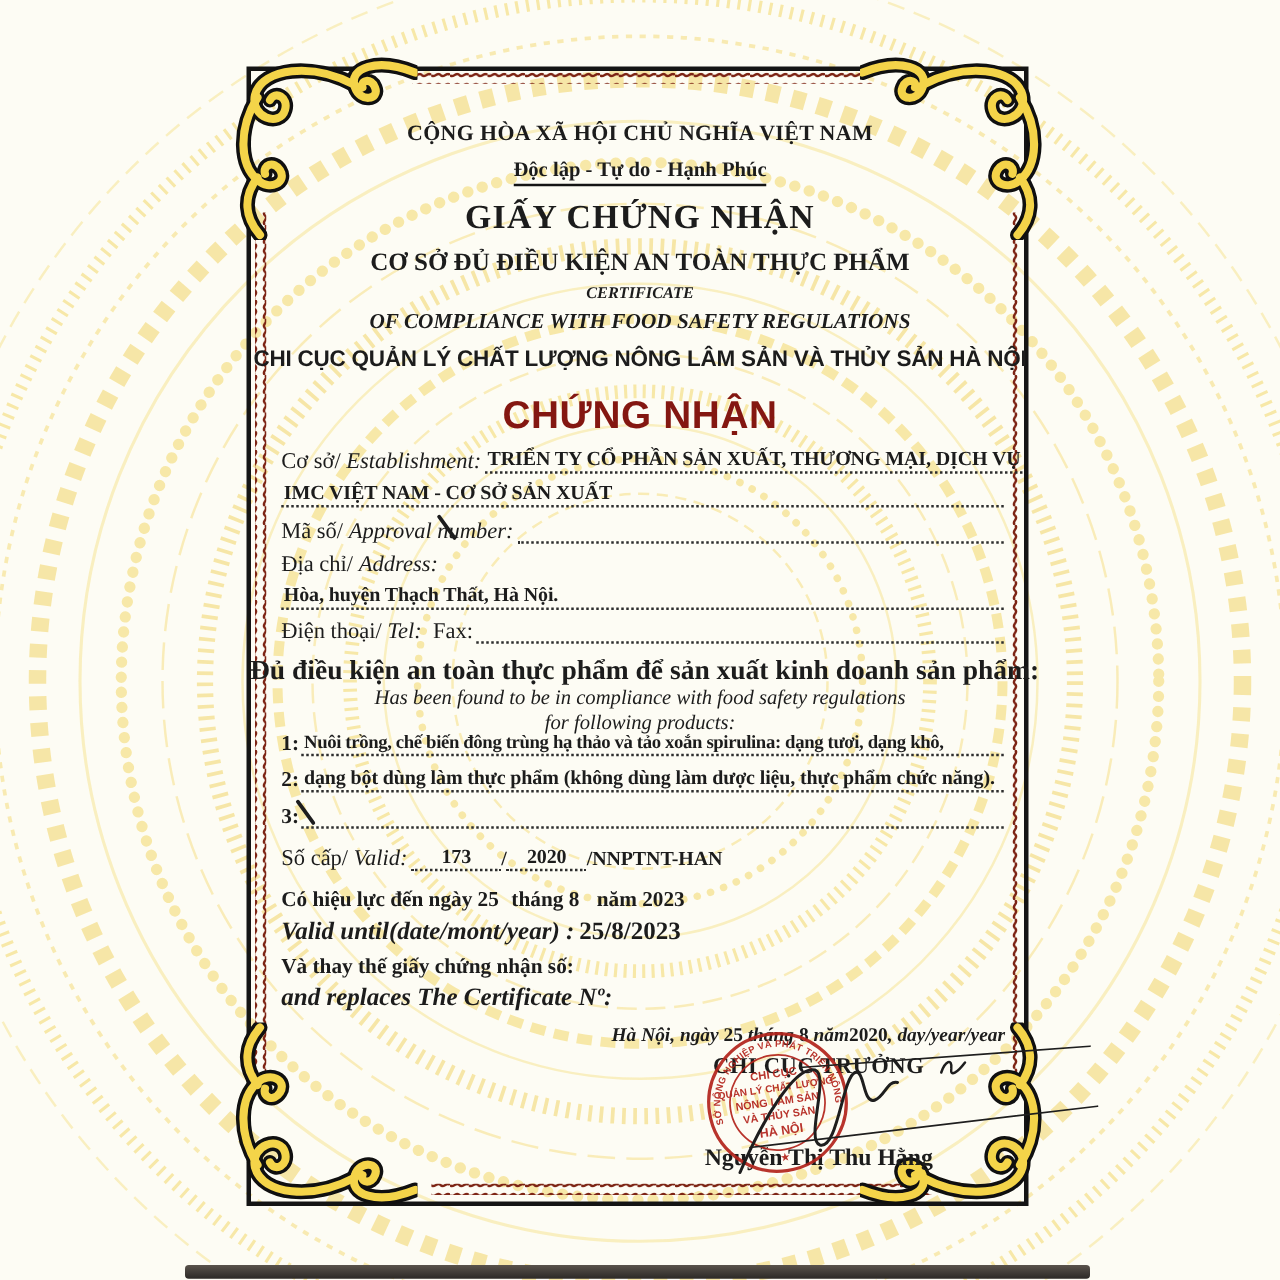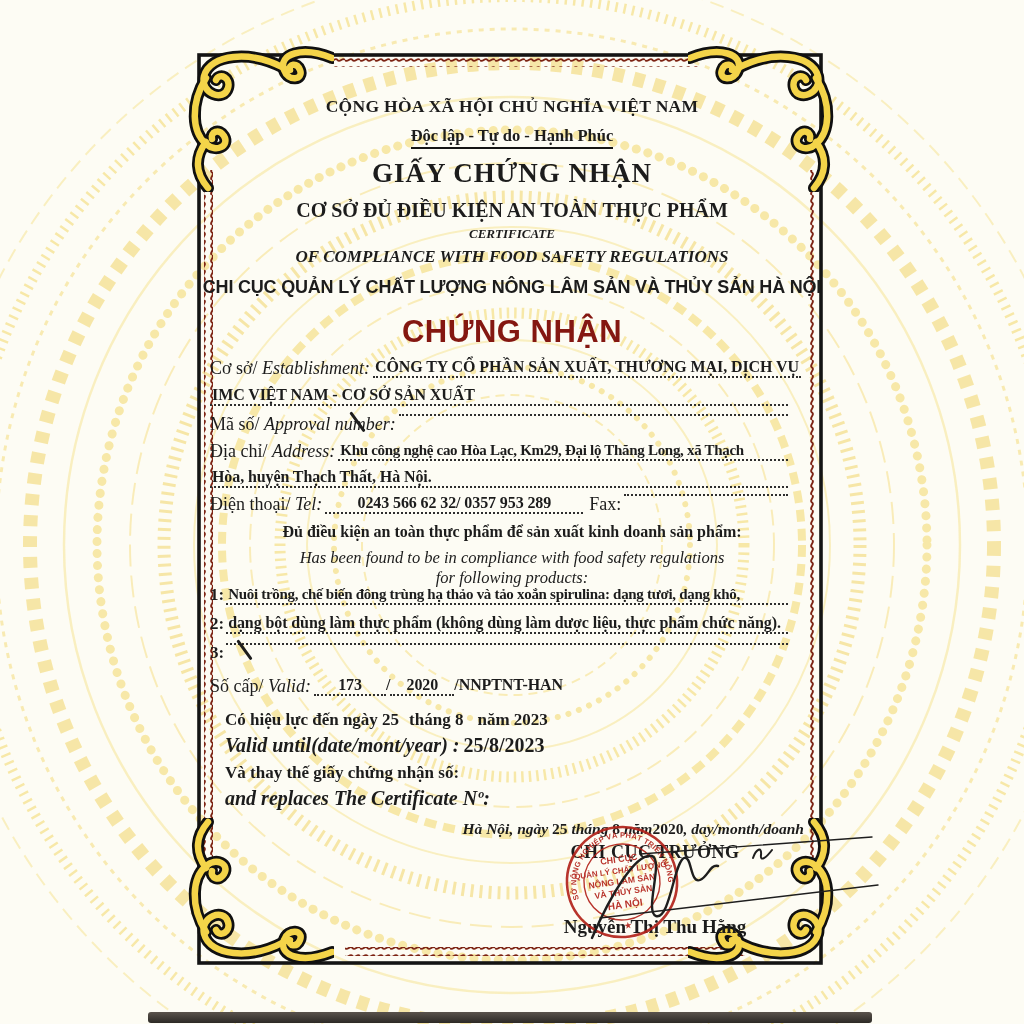--- a/index.html
+++ b/index.html
@@ -15,30 +15,30 @@
   .nation{top:96px;font-size:17.5px;font-weight:bold;letter-spacing:.3px;}
   .motto{top:126px;font-size:16.5px;font-weight:bold;}
   .motto span{border-bottom:2px solid #141414;padding-bottom:2px;}
   .gtitle{top:158px;font-size:27px;font-weight:bold;letter-spacing:1px;}
   .sub-vi{top:199px;font-size:20px;font-weight:bold;}
   .cert-en{top:226px;font-size:13px;font-weight:bold;font-style:italic;}
   .cert-en2{top:247px;font-size:17px;font-weight:bold;font-style:italic;}
   .authority{top:277px;font-size:18px;font-weight:bold;font-family:"Liberation Sans","DejaVu Sans",sans-serif;letter-spacing:-0.2px;}
   .certify{top:314px;font-size:31px;font-weight:bold;font-family:"Liberation Sans","DejaVu Sans",sans-serif;color:#841711;letter-spacing:.5px;}
   
-  .srow{position:absolute;left:210px;width:578px;display:flex;align-items:flex-start;}
+  .srow{position:absolute;left:225px;width:578px;display:flex;align-items:flex-end;}
   .lbl{font-size:18px;white-space:nowrap;padding-right:3px;}
   .lbl .en{font-style:italic;}
   .fill{flex:1;border-bottom:2.5px dotted #2e2e2e;white-space:nowrap;line-height:1.15;padding:0 2px;}
   .fillfix{border-bottom:2.5px dotted #2e2e2e;white-space:nowrap;line-height:1.15;padding:0 4px;text-align:center;}
   .val{font-weight:bold;font-size:16px;letter-spacing:-0.1px;}
   .val.small{font-size:15px;letter-spacing:-0.3px;}
   .idx{font-weight:bold;font-size:17px;padding-right:2px;}
   .ctext{position:absolute;left:200px;width:624px;text-align:center;white-space:nowrap;}
-  .comp-vi{top:523px;font-size:16px;font-weight:bold;}
+  .comp-vi{top:523px;font-size:22px;font-weight:bold;}
   .comp-en{font-size:16.5px;font-style:italic;}
   .plain{position:absolute;left:225px;white-space:nowrap;}
   .bold17{font-weight:bold;font-size:17px;}
   .boldital{font-weight:bold;font-style:italic;font-size:20px;}
   .gap{display:inline-block;width:14px;}
   .gap2{display:inline-block;width:10px;}
   
   .dateline{position:absolute;left:380px;width:424px;top:820px;text-align:right;font-size:15.5px;font-weight:bold;white-space:nowrap;}
   .dateline .it{font-style:italic;}
   .signer-title{position:absolute;left:535px;width:240px;top:842px;text-align:center;font-size:18px;font-weight:bold;letter-spacing:.5px;white-space:nowrap;}
@@ -122,43 +122,41 @@
 <div class="chead motto"><span>Độc lập - Tự do - Hạnh Phúc</span></div>
 <div class="chead gtitle">GIẤY CHỨNG NHẬN</div>
 <div class="chead sub-vi">CƠ SỞ ĐỦ ĐIỀU KIỆN AN TOÀN THỰC PHẨM</div>
 <div class="chead cert-en">CERTIFICATE</div>
 <div class="chead cert-en2">OF COMPLIANCE WITH FOOD SAFETY REGULATIONS</div>
 <div class="chead authority">CHI CỤC QUẢN LÝ CHẤT LƯỢNG NÔNG LÂM SẢN VÀ THỦY SẢN HÀ NỘI</div>
 <div class="chead certify">CHỨNG NHẬN</div>
 
 <div class="srow" style="top:358px;">
   <span class="lbl"><span>Cơ sở/</span> <span class="en">Establishment:</span></span>
-  <span class="fill"><span class="val">CÔNG TY CỔ PHẦN SẢN XUẤT, THƯƠNG MẠI, DỊCH VỤ</span></span>
+  <span class="fill"><span class="val">TRIỂN TY CỔ PHẦN SẢN XUẤT, THƯƠNG MẠI, DỊCH VỤ</span></span>
 </div>
 <div class="srow" style="top:386px;">
   <span class="fill"><span class="val">IMC VIỆT NAM - CƠ SỞ SẢN XUẤT</span></span>
 </div>
 
 <div class="srow" style="top:414px;">
   <span class="lbl"><span>Mã số/</span> <span class="en">Approval number:</span></span>
   <span class="fill"><span class="val"></span></span>
 </div>
 <div class="slash-mark" style="left:356px;top:410px;"></div>
 
 <div class="srow" style="top:441px;">
   <span class="lbl"><span>Địa chỉ/</span> <span class="en">Address:</span></span>
-  <span class="fill"><span class="val small">Khu công nghệ cao Hòa Lạc, Km29, Đại lộ Thăng Long, xã Thạch</span></span>
 </div>
 <div class="srow" style="top:468px;">
   <span class="fill"><span class="val">Hòa, huyện Thạch Thất, Hà Nội.</span></span>
 </div>
 
 <div class="srow" style="top:494px;">
   <span class="lbl"><span>Điện thoại/</span> <span class="en">Tel:</span></span>
-  <span class="fillfix" style="width:250px;"><span class="val">0243 566 62 32/ 0357 953 289</span></span>
   <span class="lbl" style="padding-left:6px;">Fax:</span>
   <span class="fill"><span class="val"></span></span>
 </div>
 
 <div class="ctext comp-vi">Đủ điều kiện an toàn thực phẩm để sản xuất kinh doanh sản phẩm:</div>
 <div class="ctext comp-en" style="top:548px;">Has been found to be in compliance with food safety regulations</div>
 <div class="ctext comp-en" style="top:568px;">for following products:</div>
 
 <div class="srow" style="top:585px;">
   <span class="idx">1:</span>
@@ -193,21 +191,21 @@
   <span class="bold17" style="font-size:20px;">25/8/2023</span>
 </div>
 <div class="plain bold17" style="top:763px;">Và thay thế giấy chứng nhận số:</div>
 <div class="plain boldital" style="top:787px;">and replaces The Certificate Nº:</div>
 
 <div class="dateline">
   <span class="it">Hà Nội, ngày</span>
   <span>25</span>
   <span class="it">tháng</span>
   <span>8</span>
-  <span class="it">năm</span><span>2020</span><span class="it">, day/month/doanh</span>
+  <span class="it">năm</span><span>2020</span><span class="it">, day/year/year</span>
 </div>
 <div class="signer-title">CHI CỤC TRƯỞNG</div>
 <div class="signer-name">Nguyễn Thị Thu Hằng</div>
 
 <svg width="120" height="120" viewBox="0 0 120 120" style="position:absolute;left:562px;top:822px;transform:rotate(-8deg);opacity:.92;">
   <defs>
     <path id="ringPath" d="M15,71 A 46 46 0 1 1 105,71" fill="none"></path>
   </defs>
   <circle cx="60" cy="60" r="55" fill="none" stroke="#b3241c" stroke-width="2.6"></circle>
   <circle cx="60" cy="60" r="38" fill="none" stroke="#b3241c" stroke-width="1.4"></circle>

